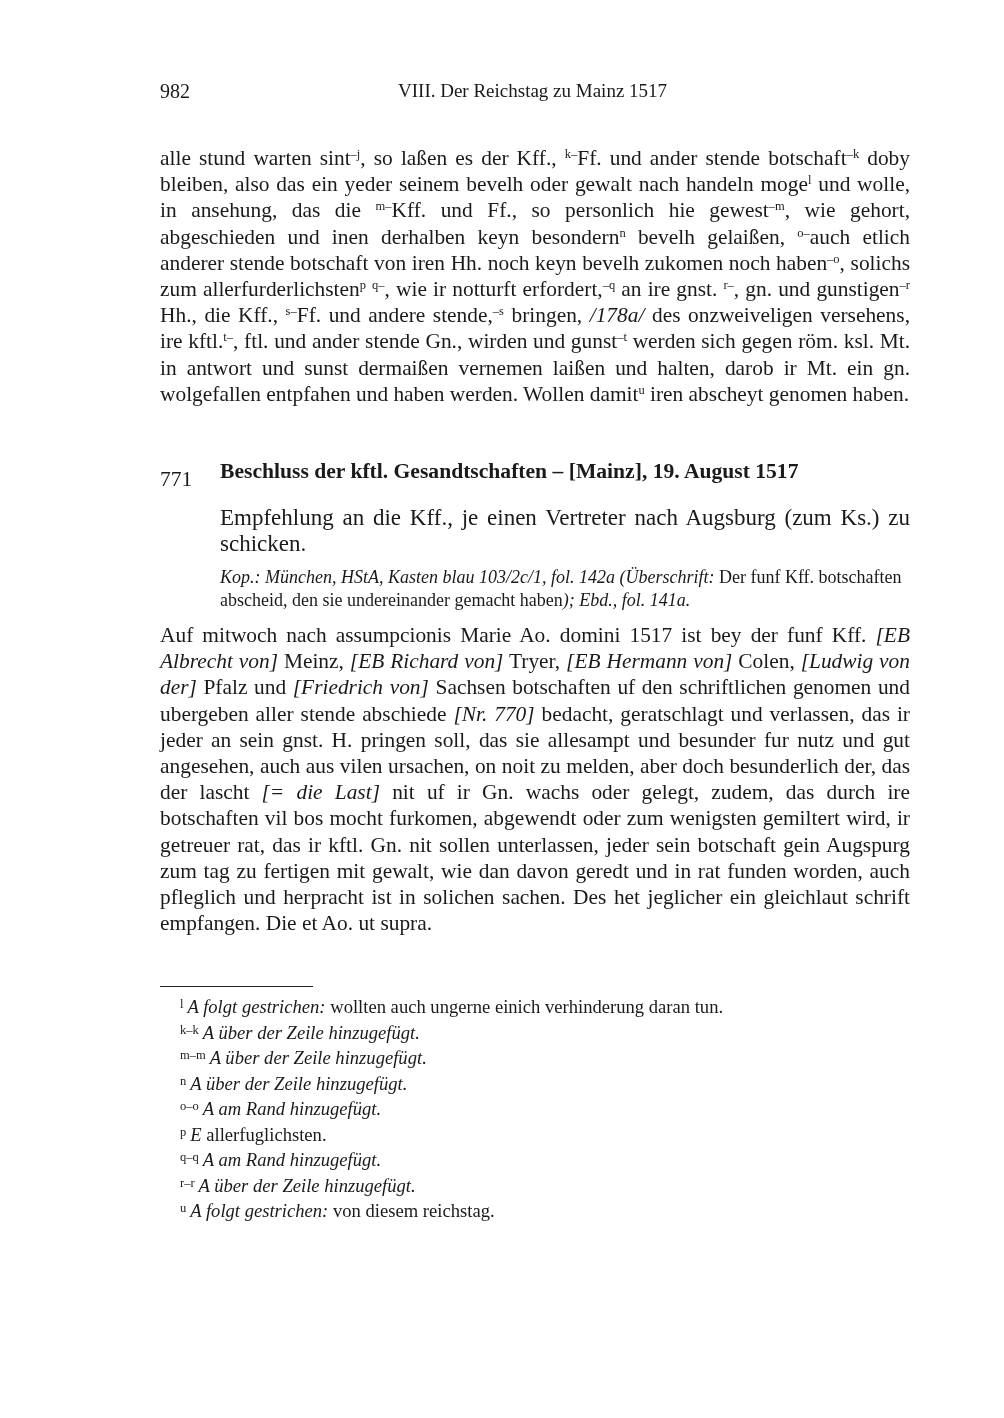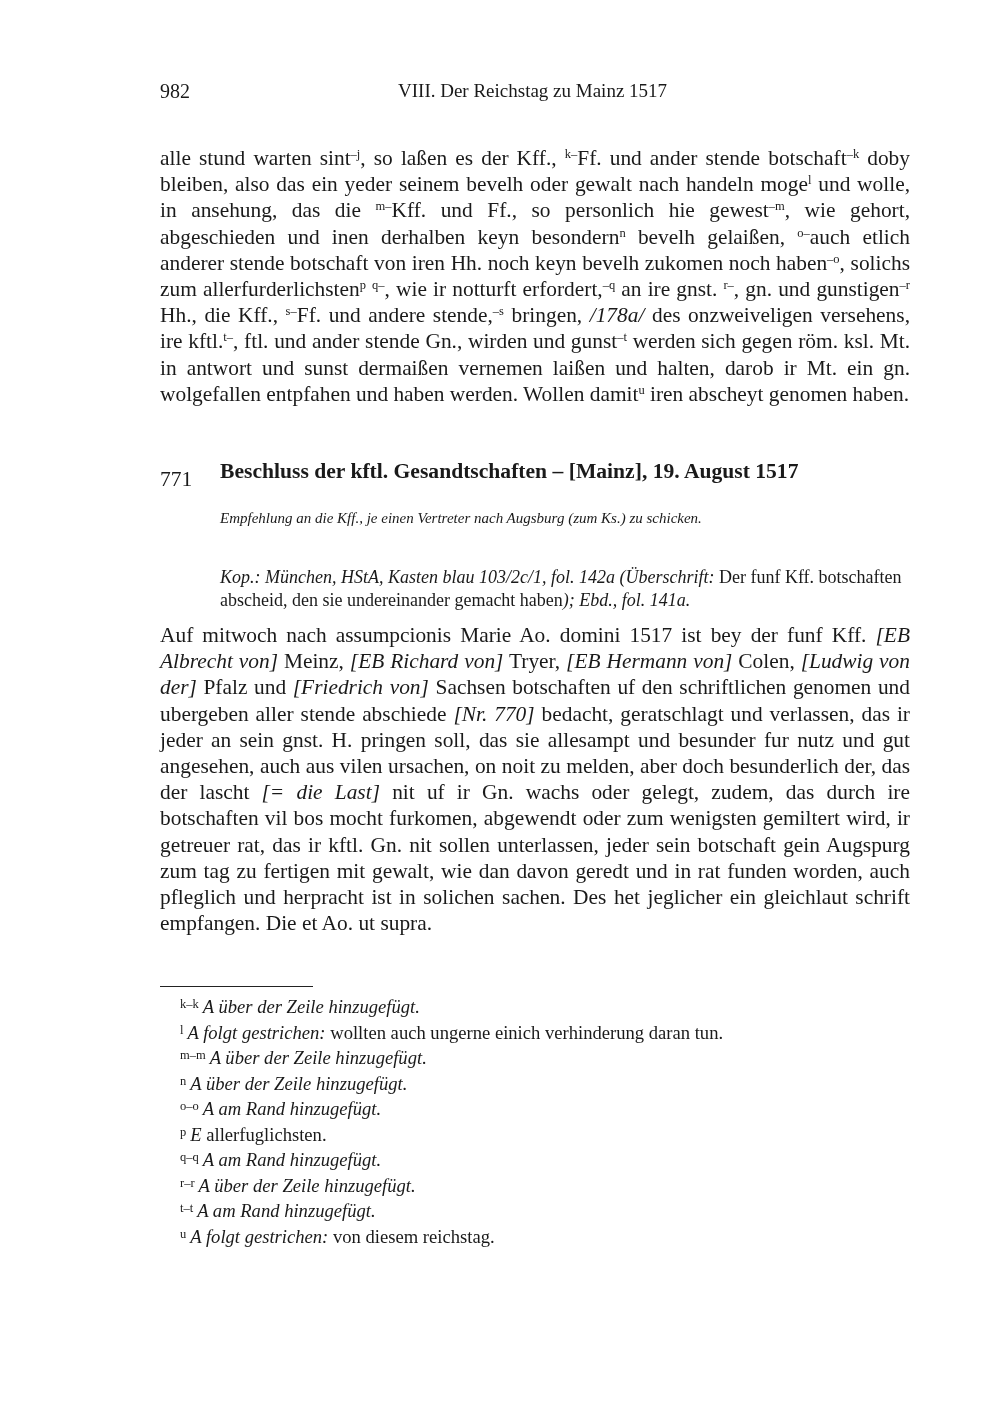--- a/index.html
+++ b/index.html
@@ -8,22 +8,22 @@
   .page { position: absolute; left: 160px; top: 0; width: 750px; }
   .running-head { position: absolute; top: 80px; left: 0; width: 750px; height: 28px; font-size: 20px; }
   .page-number { position: absolute; left: 0; top: 0; }
   .running-title { position: absolute; left: 238px; top: 0; font-size: 19px; }
   .body-text { position: absolute; left: 0; width: 750px; font-size: 21.4px; line-height: 26.2px;
                text-align: justify; text-align-last: left; }
   .block1 { top: 121px; margin-top: 24px; }
   .entry-head { position: absolute; top: 457px; left: 0; width: 750px; font-size: 21.6px; line-height: 28px; }
   .entry-num { position: absolute; left: 0; top: 8px; }
   .entry-title { position: absolute; left: 60px; top: 0; }
-  .regest { position: absolute; top: 505px; left: 60px; width: 690px; font-size: 15px; line-height: 26px;
-            font-style: italic; text-align: justify; text-align-last: left; }
+  .regest { position: absolute; top: 505px; left: 60px; width: 690px; font-size: 23px; line-height: 26px;
+            text-align: justify; text-align-last: left; }
   .source { position: absolute; top: 566px; left: 60px; width: 690px; font-size: 18px; line-height: 23px; }
   .block2 { top: 622px; }
   .fn-rule { position: absolute; top: 986px; left: 0; width: 153px; height: 0; border-top: 1px solid #222; }
   .footnotes { position: absolute; top: 993px; left: 20px; width: 720px; font-size: 18.6px; line-height: 23.5px; }
   .fn { white-space: nowrap; }
   .fn-mark { font-size: 12.5px; vertical-align: 5px; margin-right: 4px; }
   sup.n { font-size: 12.5px; vertical-align: 7px; line-height: 0; }
   .it { font-style: italic; }
 </style>
 </head>
@@ -42,24 +42,23 @@
     <span class="entry-title" style="font-weight:bold;">Beschluss der kftl. Gesandtschaften – [Mainz], 19. August 1517</span>
   </div>
 
   <div class="regest">Empfehlung an die Kff., je einen Vertreter nach Augsburg (zum Ks.) zu schicken.</div>
   <div class="source"><span class="it">Kop.: München, HStA, Kasten blau 103/2c/1, fol. 142a (Überschrift: </span>Der funf Kff. botschaften abscheid, den sie undereinander gemacht haben<span class="it">); Ebd., fol. 141a.</span></div>
 
   <div class="body-text block2">Auf mitwoch nach assumpcionis Marie Ao. domini 1517 ist bey der funf Kff. <span class="it">[EB Albrecht von]</span> Meinz, <span class="it">[EB Richard von]</span> Tryer, <span class="it">[EB Hermann von]</span> Colen, <span class="it">[Ludwig von der]</span> Pfalz und <span class="it">[Friedrich von]</span> Sachsen botschaften uf den schriftlichen genomen und ubergeben aller stende abschiede <span class="it">[Nr. 770]</span> bedacht, geratschlagt und verlassen, das ir jeder an sein gnst. H. pringen soll, das sie allesampt und besunder fur nutz und gut angesehen, auch aus vilen ursachen, on noit zu melden, aber doch besunderlich der, das der lascht <span class="it">[= die Last]</span> nit uf ir Gn. wachs oder gelegt, zudem, das durch ire botschaften vil bos mocht furkomen, abgewendt oder zum wenigsten gemiltert wird, ir getreuer rat, das ir kftl. Gn. nit sollen unterlassen, jeder sein botschaft gein Augspurg zum tag zu fertigen mit gewalt, wie dan davon geredt und in rat funden worden, auch pfleglich und herpracht ist in solichen sachen. Des het jeglicher ein gleichlaut schrift empfangen. Die et Ao. ut supra.</div>
 
   <div class="fn-rule"></div>
   <div class="footnotes">
+      <div class="fn"><span class="fn-mark">l</span><span class="it">A folgt gestrichen: </span>wollten auch ungerne einich verhinderung daran tun.</div>
       <div class="fn"><span class="fn-mark">k–k</span><span class="it">A über der Zeile hinzugefügt.</span></div>
-      <div class="fn"><span class="fn-mark">l</span><span class="it">A folgt gestrichen: </span>wollten auch ungerne einich verhinderung daran tun.</div>
       <div class="fn"><span class="fn-mark">m–m</span><span class="it">A über der Zeile hinzugefügt.</span></div>
       <div class="fn"><span class="fn-mark">n</span><span class="it">A über der Zeile hinzugefügt.</span></div>
       <div class="fn"><span class="fn-mark">o–o</span><span class="it">A am Rand hinzugefügt.</span></div>
       <div class="fn"><span class="fn-mark">p</span><span class="it">E </span>allerfuglichsten.</div>
       <div class="fn"><span class="fn-mark">q–q</span><span class="it">A  am Rand hinzugefügt.</span></div>
       <div class="fn"><span class="fn-mark">r–r</span><span class="it">A über der Zeile hinzugefügt.</span></div>
-      <div class="fn"><span class="fn-mark">t–t</span><span class="it">A am Rand hinzugefügt.</span></div>
       <div class="fn"><span class="fn-mark">u</span><span class="it">A folgt gestrichen: </span>von diesem reichstag.</div>
     </div>
 </div>
 
 </body></html>

